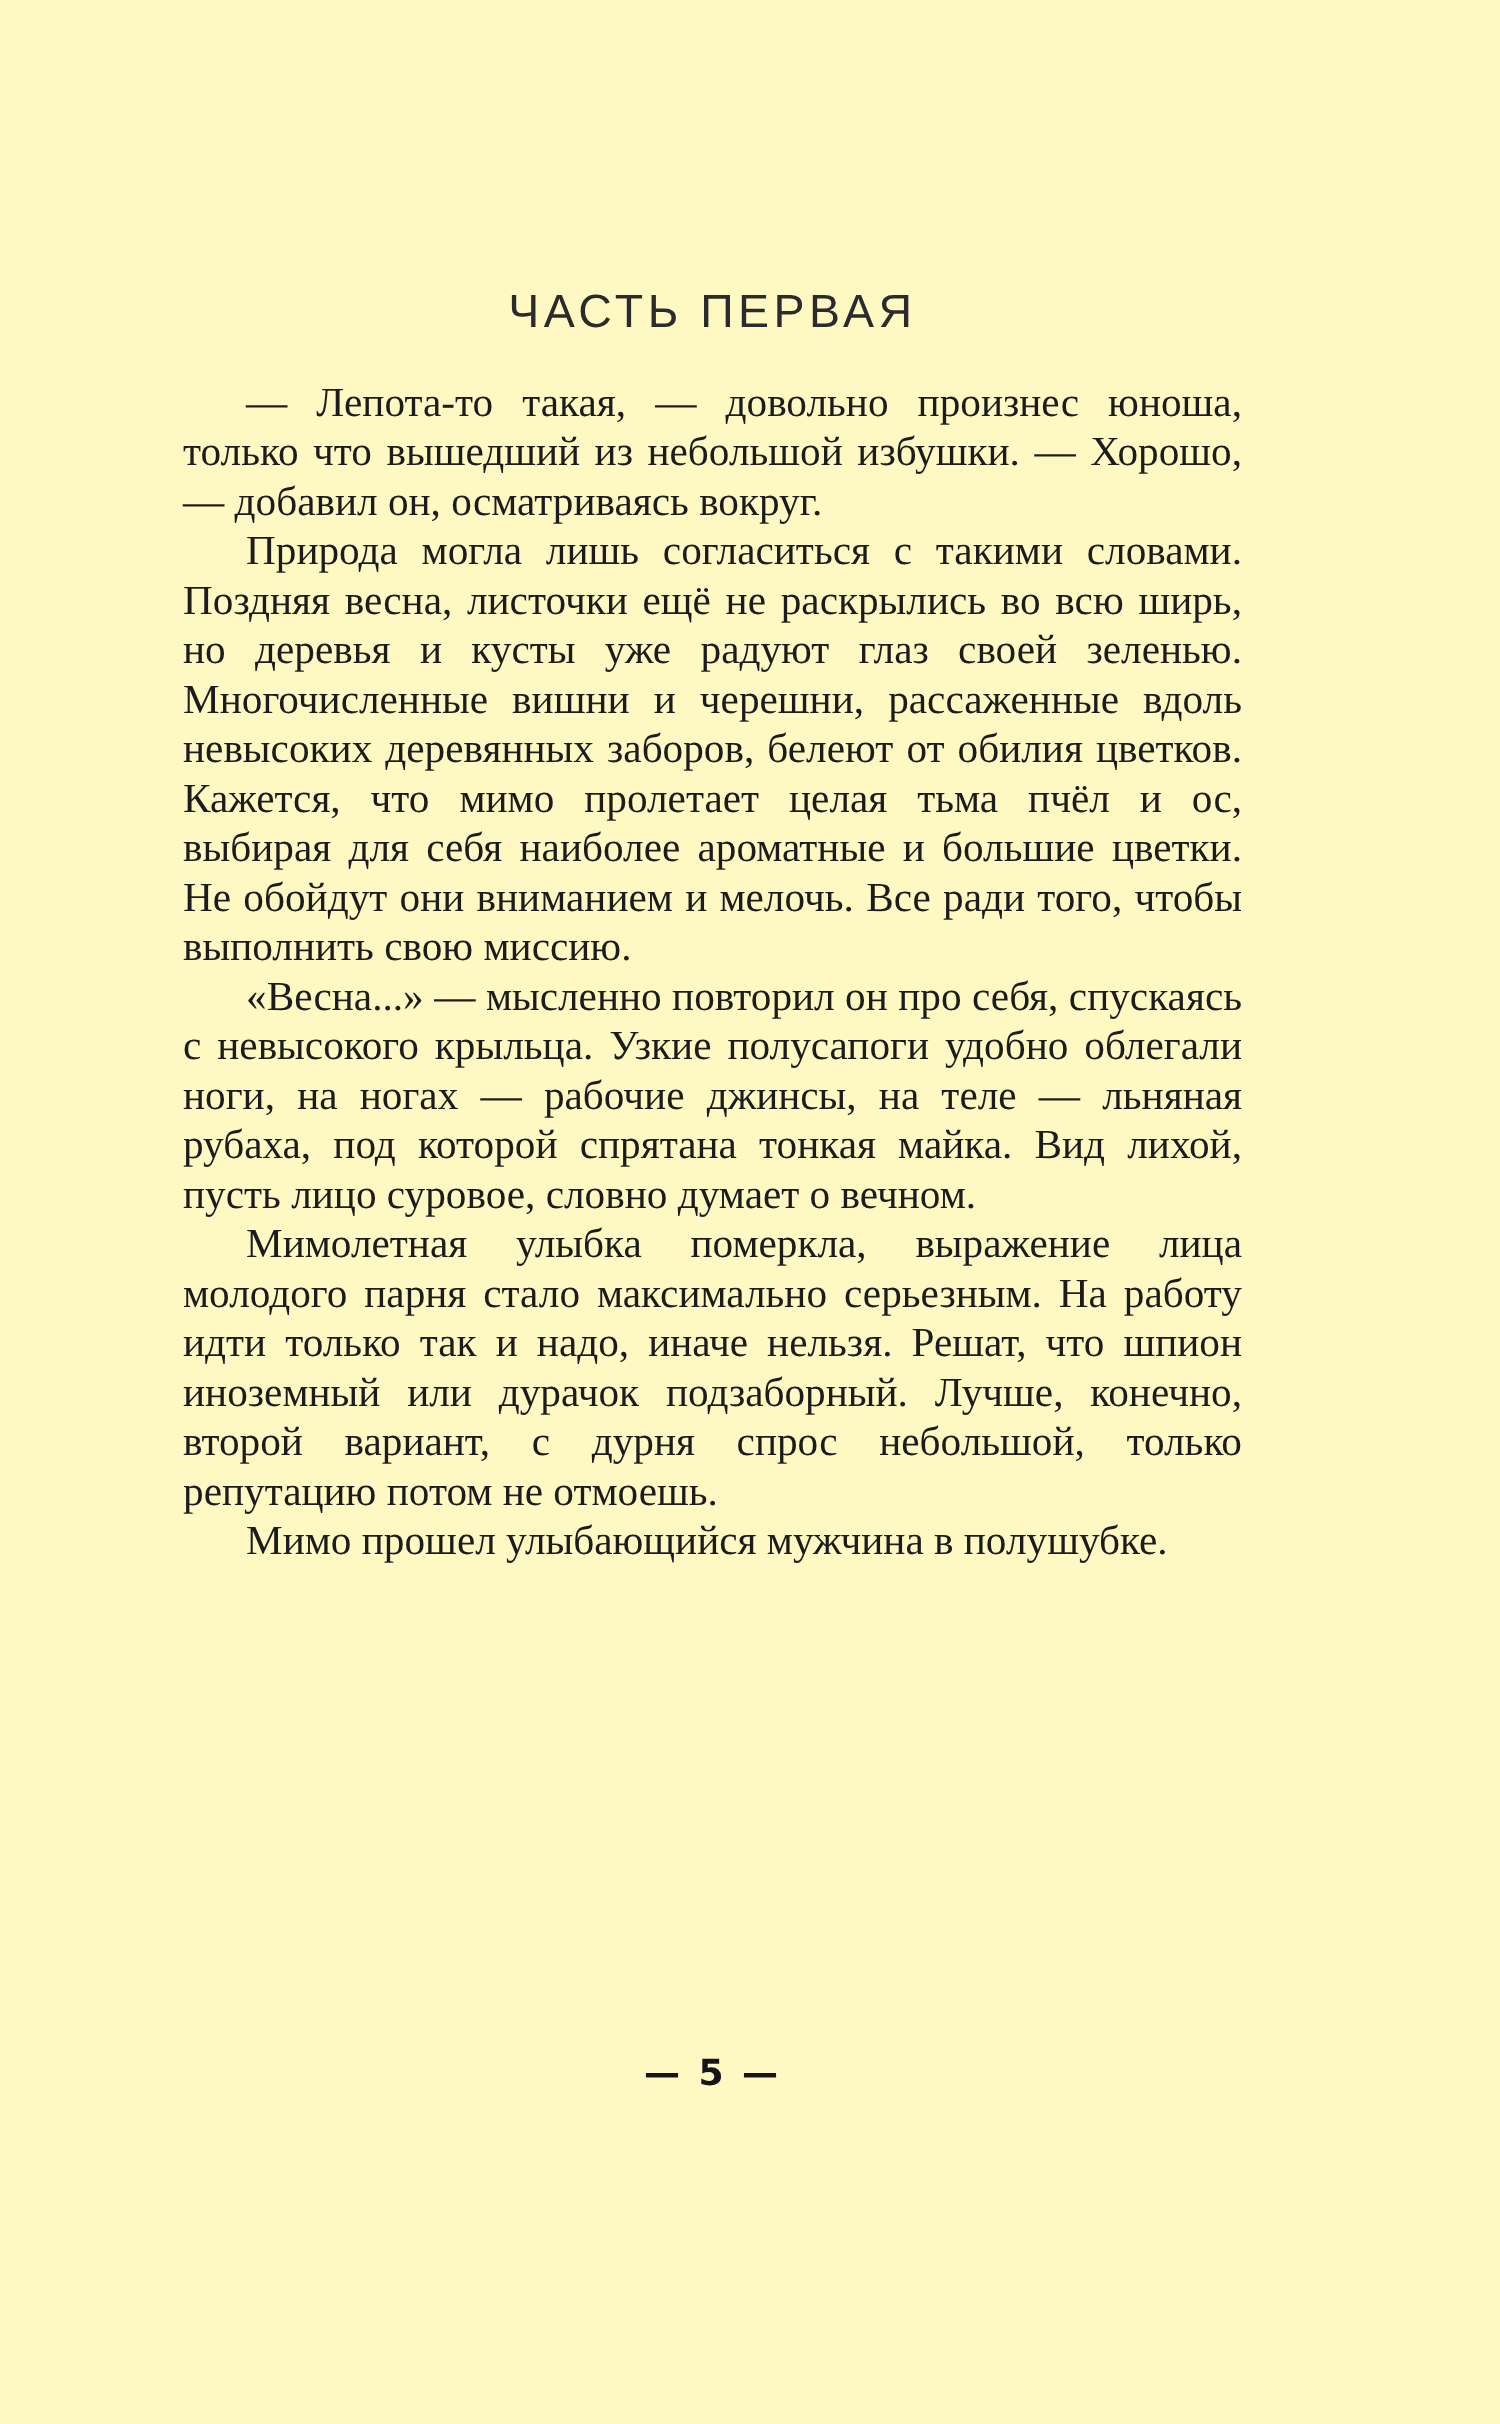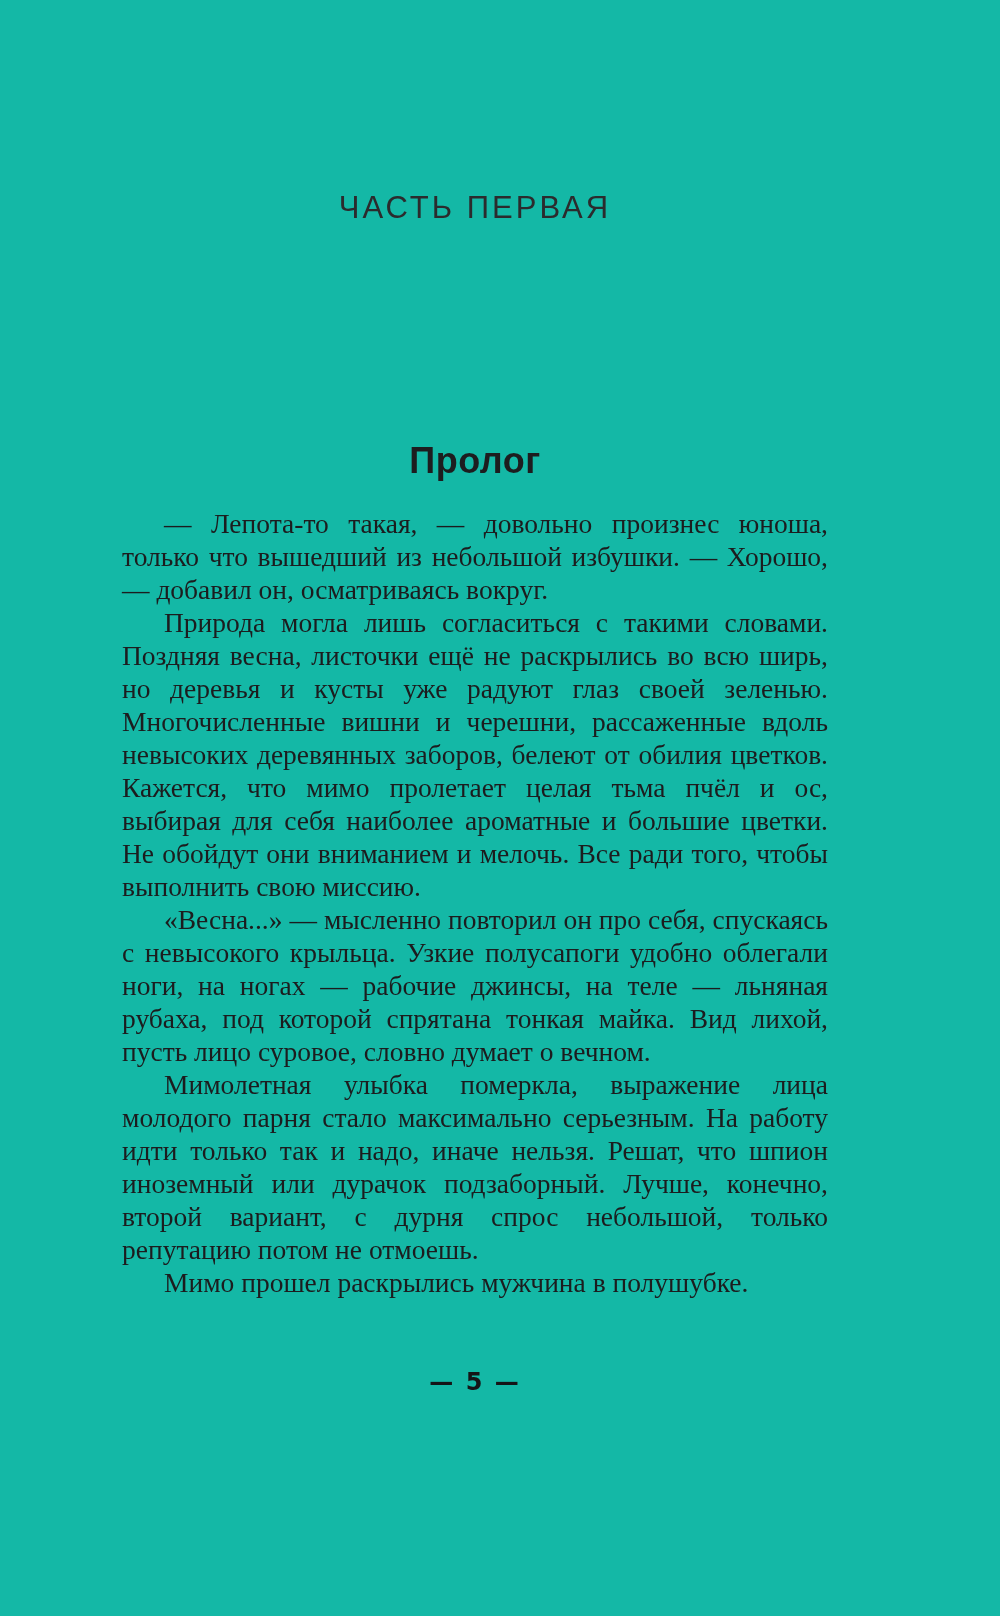--- a/index.html
+++ b/index.html
@@ -4,21 +4,21 @@
 <style>
   html, body {
     margin: 0;
     padding: 0;
     background: #ffffff;
   }
   .page {
     position: relative;
     width: 1000px;
     height: 1616px;
-    background: #14b8a6;
+    background: #fef9c3;
     overflow: hidden;
     font-family: "Liberation Serif", serif;
     color: #1b1b1d;
   }
   .content {
     position: absolute;
     left: 122px;
     top: 0;
     width: 706px;
   }
@@ -65,23 +65,22 @@
     letter-spacing: 2px;
     color: #151517;
   }
 </style>
 </head>
 <body>
 
 <div class="page">
   <div class="content">
     <div class="part-header">ЧАСТЬ ПЕРВАЯ</div>
-    <div class="chapter-title">Пролог</div>
     <div class="body-text">
       <p>— Лепота-то такая, — довольно произнес юноша, только что вышедший из небольшой избушки. — Хорошо, — добавил он, осматриваясь вокруг.</p>
       <p>Природа могла лишь согласиться с такими словами. Поздняя весна, листочки ещё не раскрылись во всю ширь, но деревья и кусты уже радуют глаз своей зеленью. Многочисленные вишни и черешни, рассаженные вдоль невысоких деревянных заборов, белеют от обилия цветков. Кажется, что мимо пролетает целая тьма пчёл и ос, выбирая для себя наиболее ароматные и большие цветки. Не обойдут они вниманием и мелочь. Все ради того, чтобы выполнить свою миссию.</p>
       <p>«Весна...» — мысленно повторил он про себя, спускаясь с невысокого крыльца. Узкие полусапоги удобно облегали ноги, на ногах — рабочие джинсы, на теле — льняная рубаха, под которой спрятана тонкая майка. Вид лихой, пусть лицо суровое, словно думает о вечном.</p>
       <p>Мимолетная улыбка померкла, выражение лица молодого парня стало максимально серьезным. На работу идти только так и надо, иначе нельзя. Решат, что шпион иноземный или дурачок подзаборный. Лучше, конечно, второй вариант, с дурня спрос небольшой, только репутацию потом не отмоешь.</p>
-      <p>Мимо прошел раскрылись мужчина в полушубке.</p>
+      <p>Мимо прошел улыбающийся мужчина в полушубке.</p>
     </div>
   </div>
   <div class="page-footer">— 5 —</div>
 </div>
 
 </body></html>

